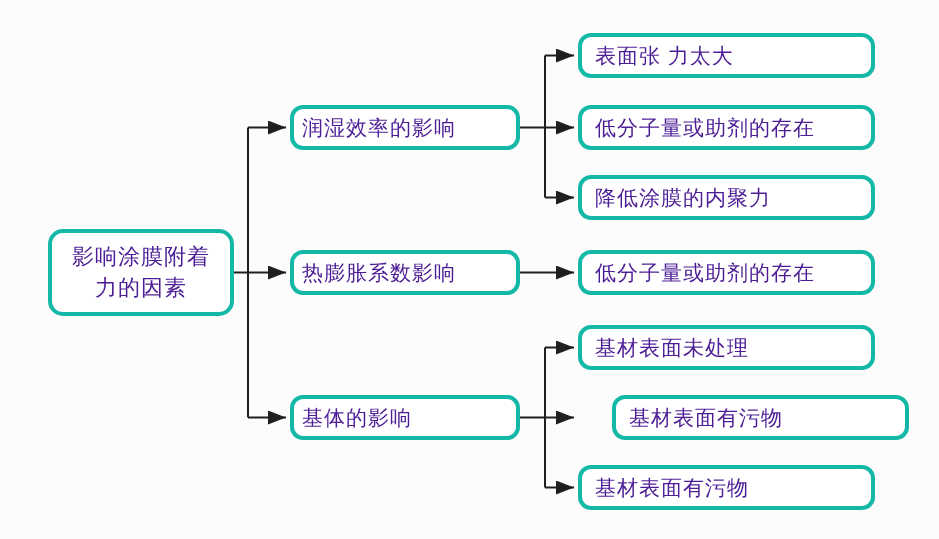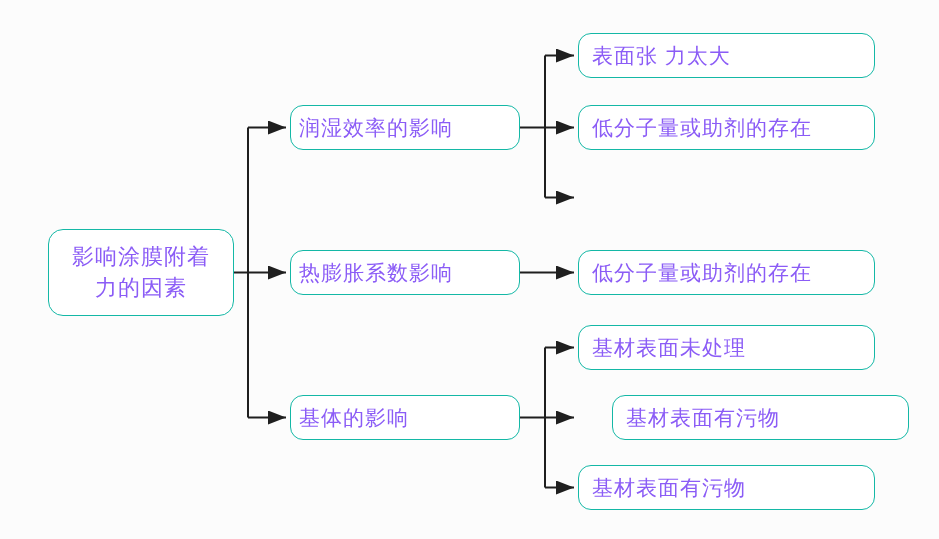--- a/index.html
+++ b/index.html
@@ -19,25 +19,25 @@
     position: absolute;
     left: 0;
     top: 0;
     width: 939px;
     height: 539px;
   }
   .node {
     position: absolute;
     box-sizing: border-box;
     background: #ffffff;
-    border: 1px solid #14b8a6;
+    border: 4px solid #14b8a6;
     border-radius: 13px;
     display: flex;
     align-items: center;
-    color: #8b5cf6;
+    color: #4c1d95;
     font-size: 21px;
     letter-spacing: 1px;
     white-space: pre-line;
   }
   .node.root {
     left: 48px;
     top: 229px;
     width: 186px;
     height: 87px;
     justify-content: center;
@@ -104,18 +104,19 @@
 
   <div class="node root">影响涂膜附着
 力的因素</div>
 
   <div class="node mid m1">润湿效率的影响</div>
   <div class="node mid m2">热膨胀系数影响</div>
   <div class="node mid m3">基体的影响</div>
 
   <div class="node leaf l1">表面张 力太大</div>
   <div class="node leaf l2">低分子量或助剂的存在</div>
+  <div class="node leaf l3">降低涂膜的内聚力</div>
   <div class="node leaf l4">低分子量或助剂的存在</div>
   <div class="node leaf l5">基材表面未处理</div>
   <div class="node leaf l6">基材表面有污物</div>
   <div class="node leaf l7">基材表面有污物</div>
 
 </div>
 
 </body></html>

